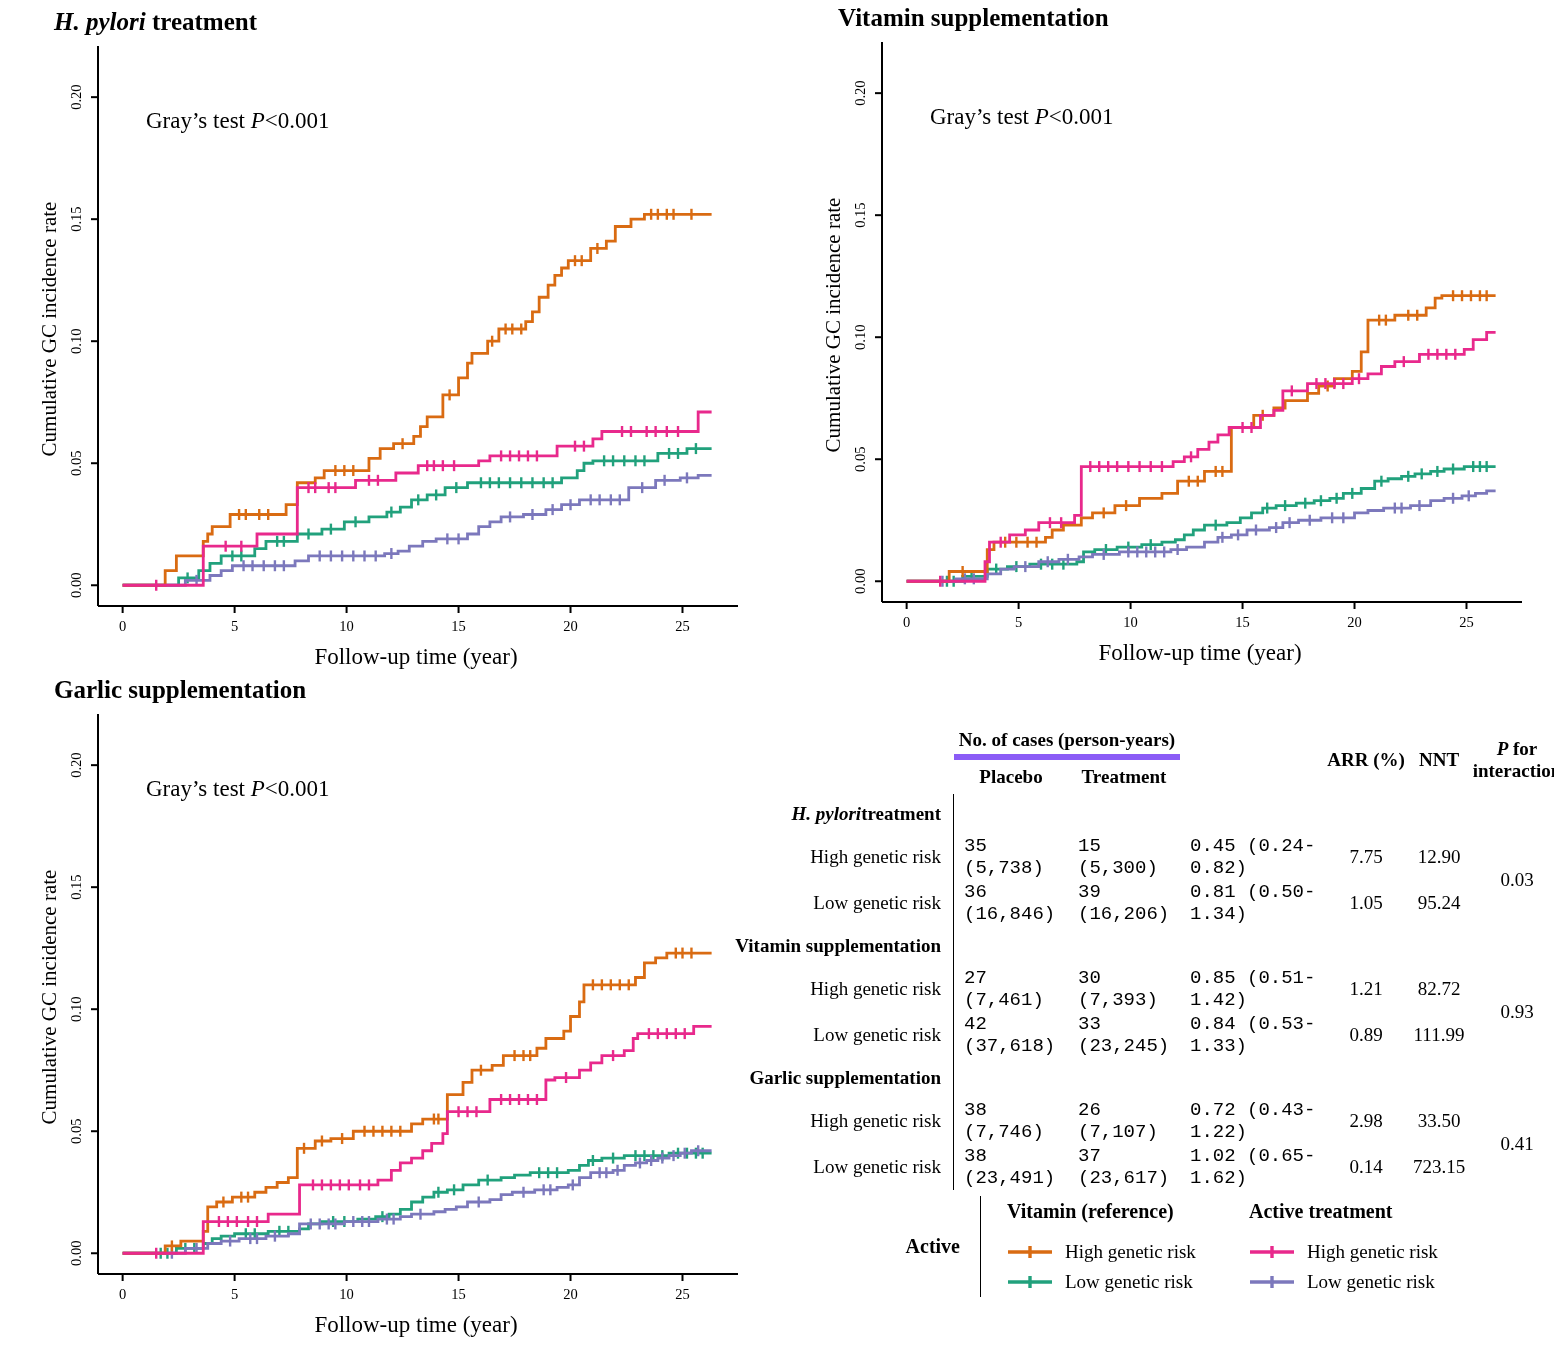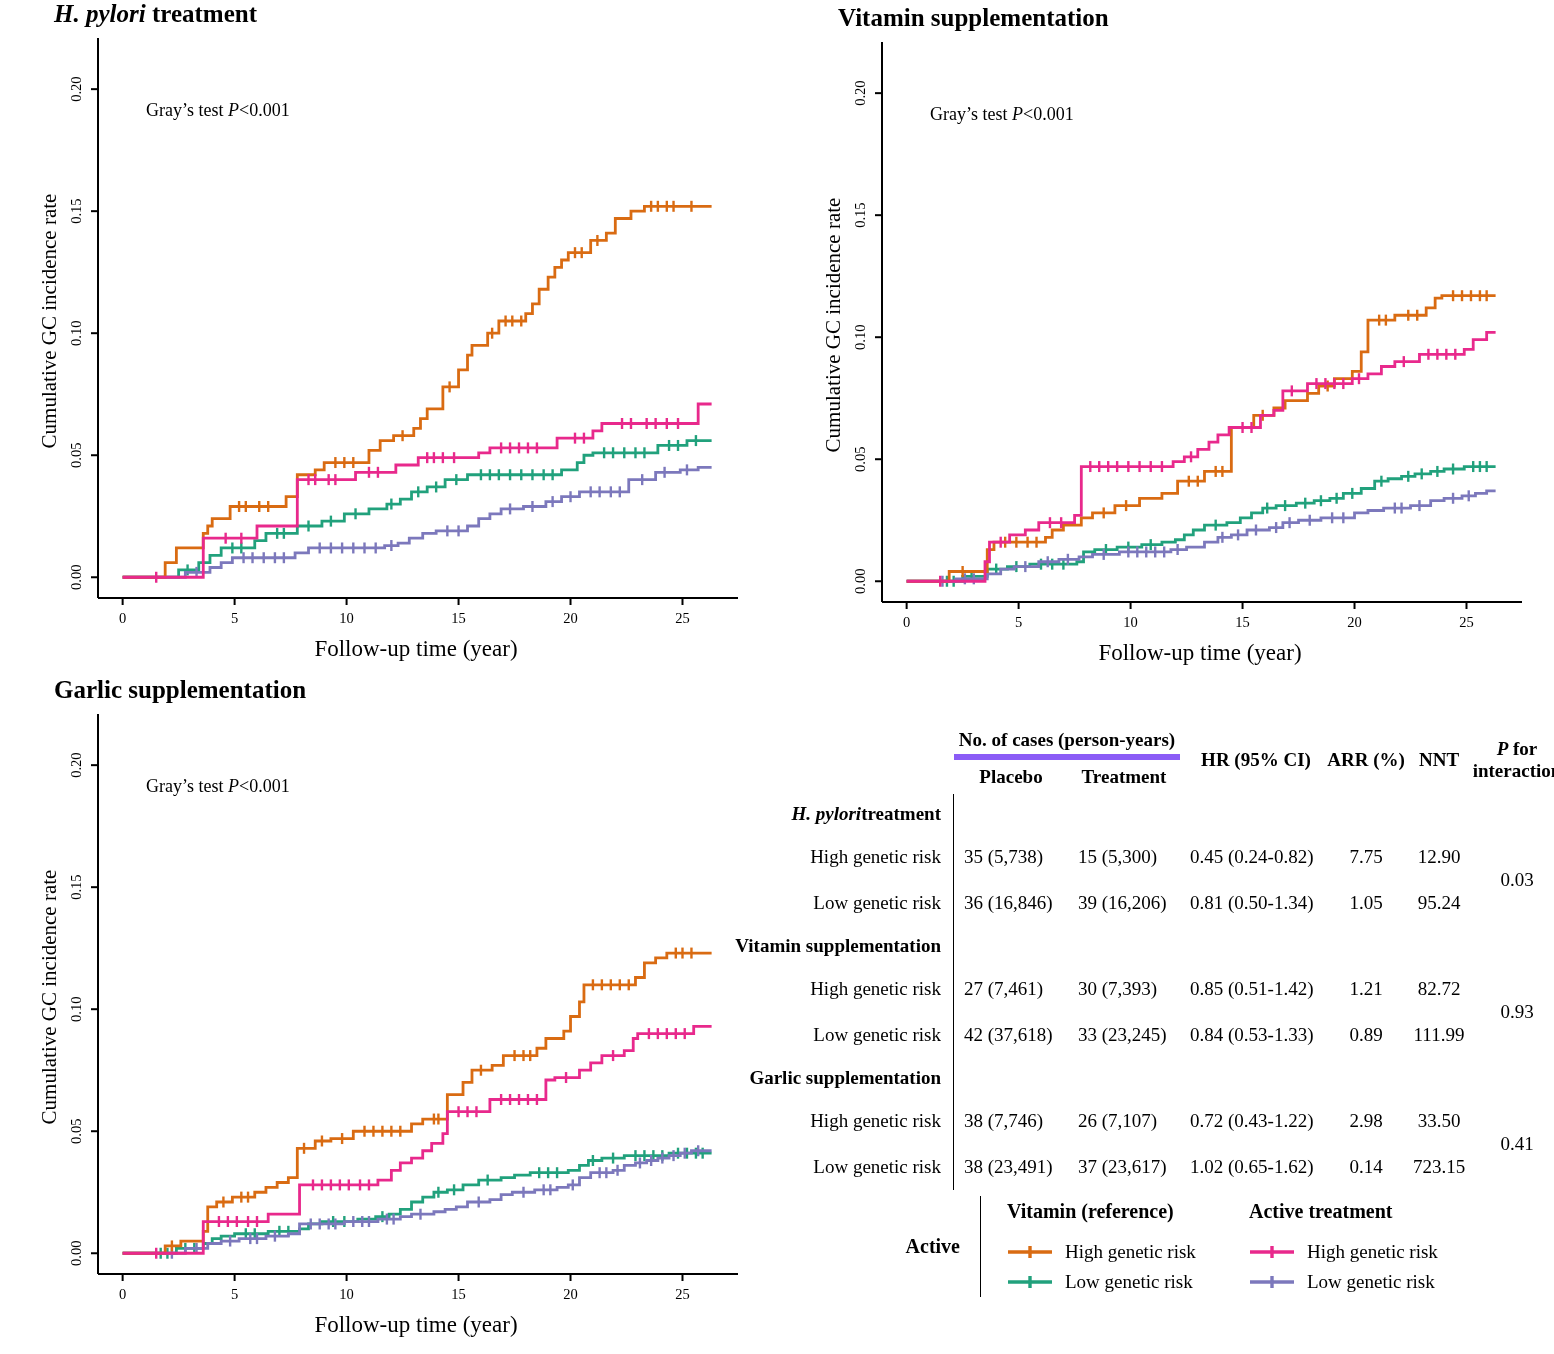--- a/index.html
+++ b/index.html
@@ -1,58 +1,58 @@
 <!DOCTYPE html>
 <html><head>
 <meta charset="utf-8">
 <style>
   html,body{margin:0;padding:0;}
   body{width:1554px;height:1354px;background:#ffffff;position:relative;
        font-family:"Liberation Serif",serif;color:#000;overflow:hidden;}
   .chart{position:absolute;width:712px;height:672px;}
   .chart-title{position:absolute;left:14px;top:0;font-size:25px;font-weight:bold;white-space:nowrap;}
   .ital{font-style:italic;}
-  .annotation{position:absolute;left:106px;top:100px;font-size:18px;white-space:nowrap;}
+  .annotation{position:absolute;left:106px;top:100px;font-size:23px;white-space:nowrap;}
   .plot{position:absolute;left:0;top:36px;}
   svg text{font-family:"Liberation Serif",serif;fill:#000;}
 
   .ttable{position:absolute;left:744px;top:726px;width:812px;display:grid;
           grid-template-columns:210px 114px 112px 152px 68px 78px 78px;
           grid-template-rows:34px 34px 40px 46px 46px 40px 46px 46px 40px 46px 46px;
           font-size:19px;}
   .tcell{display:flex;align-items:center;}
   .th{font-weight:bold;}
   .cases-span{grid-column:2/4;grid-row:1;justify-content:center;align-items:flex-end;
               border-bottom:6px solid #8b5cf6;padding-bottom:3px;white-space:nowrap;}
   .sub-placebo{grid-column:2;grid-row:2;justify-content:center;}
   .sub-treatment{grid-column:3;grid-row:2;justify-content:center;}
   .hr-head{grid-column:4;grid-row:1/3;justify-content:center;white-space:nowrap;}
   .arr-head{grid-column:5;grid-row:1/3;justify-content:center;white-space:nowrap;}
   .nnt-head{grid-column:6;grid-row:1/3;justify-content:center;}
   .p-head{grid-column:7;grid-row:1/3;justify-content:center;text-align:center;line-height:1.15;}
   .tlabel{grid-column:1;justify-content:flex-end;text-align:right;padding-right:12px;
           border-right:1.5px solid #000;white-space:nowrap;}
   .tgroup{font-weight:bold;}
-  .c-left{padding-left:10px;}
+  .c-left{padding-left:10px;font-family:Liberation Mono, monospace;}
   .c-center{justify-content:center;}
   .pcell{grid-column:7;justify-content:center;}
 
   .legend{position:absolute;left:852px;top:1196px;display:flex;align-items:center;}
   .legend-label{width:108px;text-align:right;font-weight:bold;font-size:20px;padding-right:20px;}
   .legend-cols{border-left:1.5px solid #000;padding-left:26px;display:grid;
                grid-template-columns:242px 242px;column-gap:0;row-gap:0;padding-top:4px;padding-bottom:4px;}
   .legend-col{display:flex;flex-direction:column;}
   .legend-head{font-weight:bold;font-size:20px;margin-bottom:10px;white-space:nowrap;}
   .legend-entry{display:flex;align-items:center;margin-top:8px;font-size:19px;white-space:nowrap;}
   .legend-entry svg{margin-right:12px;}
 </style>
 </head>
 <body>
 
-<div class="chart" style="left:40px;top:0;">
+<div class="chart" style="left:40px;top:8px;">
   <div class="chart-title"><span class="ital">H. pylori</span><span> treatment</span></div>
   <div class="annotation"><span>Gray’s test </span><span class="ital">P</span><span>&lt;0.001</span></div>
   <svg class="plot" width="700" height="634">
       <line x1="58" y1="2" x2="58" y2="562" stroke="#000000" stroke-width="2"></line>
       <line x1="58" y1="562" x2="698" y2="562" stroke="#000000" stroke-width="2"></line>
       <line x1="82.63380281690141" y1="562" x2="82.63380281690141" y2="569" stroke="#000000" stroke-width="2"></line>
       <text x="82.63380281690141" y="587" text-anchor="middle" font-size="14.5">0</text>
       <line x1="194.60563380281687" y1="562" x2="194.60563380281687" y2="569" stroke="#000000" stroke-width="2"></line>
       <text x="194.60563380281687" y="587" text-anchor="middle" font-size="14.5">5</text>
       <line x1="306.5774647887324" y1="562" x2="306.5774647887324" y2="569" stroke="#000000" stroke-width="2"></line>
@@ -465,21 +465,20 @@
       <line x1="626.8169014084507" y1="316.1079295154185" x2="626.8169014084507" y2="327.1079295154185" stroke="#E8298C" stroke-width="2.4"></line>
       <line x1="635.7746478873239" y1="316.1079295154185" x2="635.7746478873239" y2="327.1079295154185" stroke="#E8298C" stroke-width="2.4"></line>
       <line x1="644.7323943661971" y1="316.1079295154185" x2="644.7323943661971" y2="327.1079295154185" stroke="#E8298C" stroke-width="2.4"></line>
     </svg>
 </div>
 
 <div class="ttable">
   <div class="tcell th cases-span">No. of cases (person-years)</div>
   <div class="tcell th sub-placebo">Placebo</div>
   <div class="tcell th sub-treatment">Treatment</div>
-  <div class="tcell th hr-head">HR (95% CI)</div>
   <div class="tcell th arr-head">ARR (%)</div>
   <div class="tcell th nnt-head">NNT</div>
   <div class="tcell th p-head">
     <div><span class="ital">P</span><span> for</span><br><span>interaction</span></div>
   </div>
 
 <div class="tcell tlabel tgroup" style="grid-area: 3 / 1;">
       <span class="ital">H. pylori</span>
       <span> treatment</span>
     </div>

